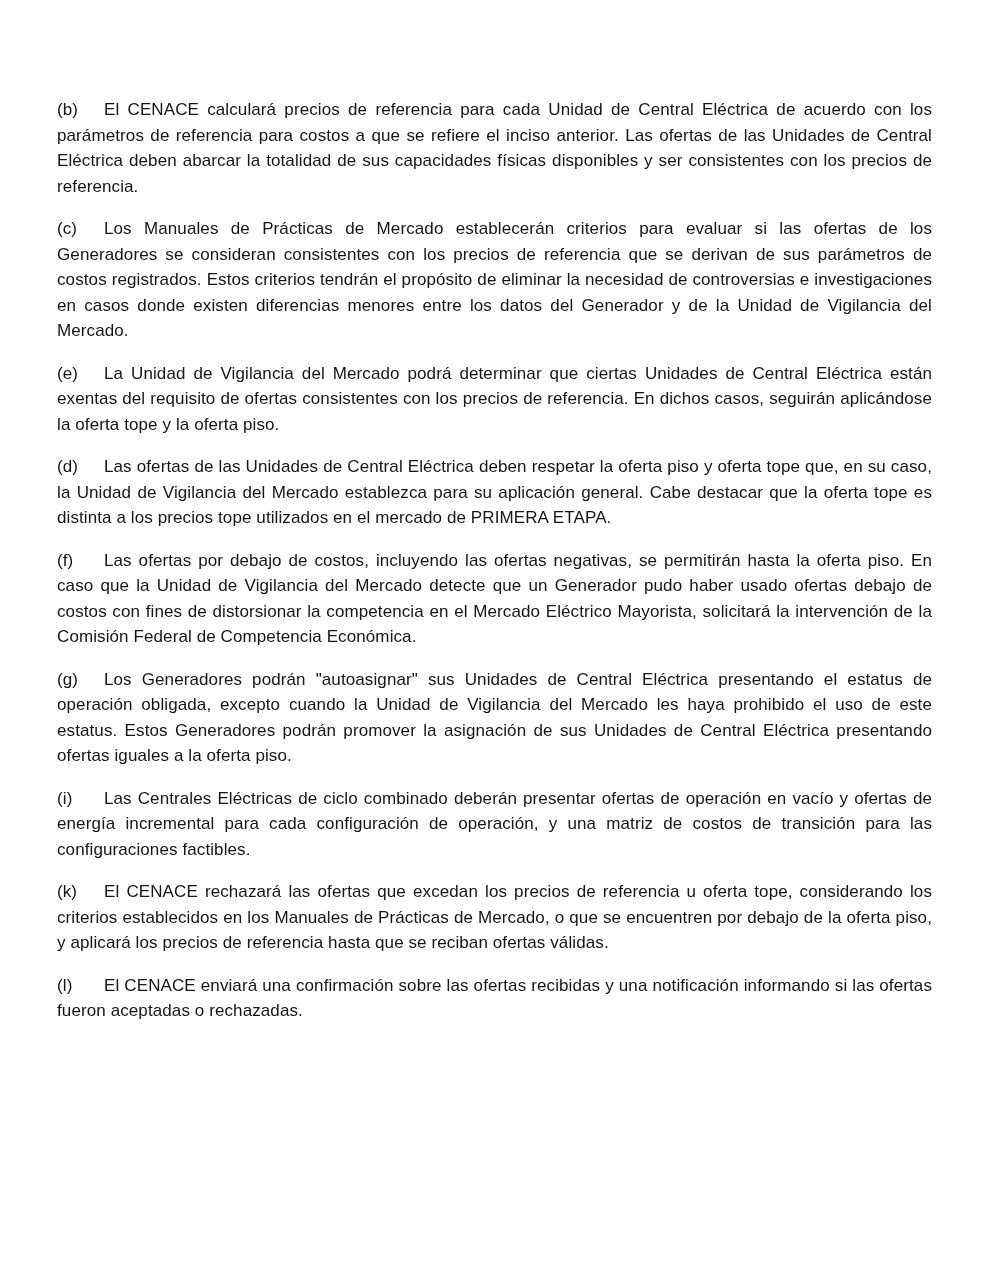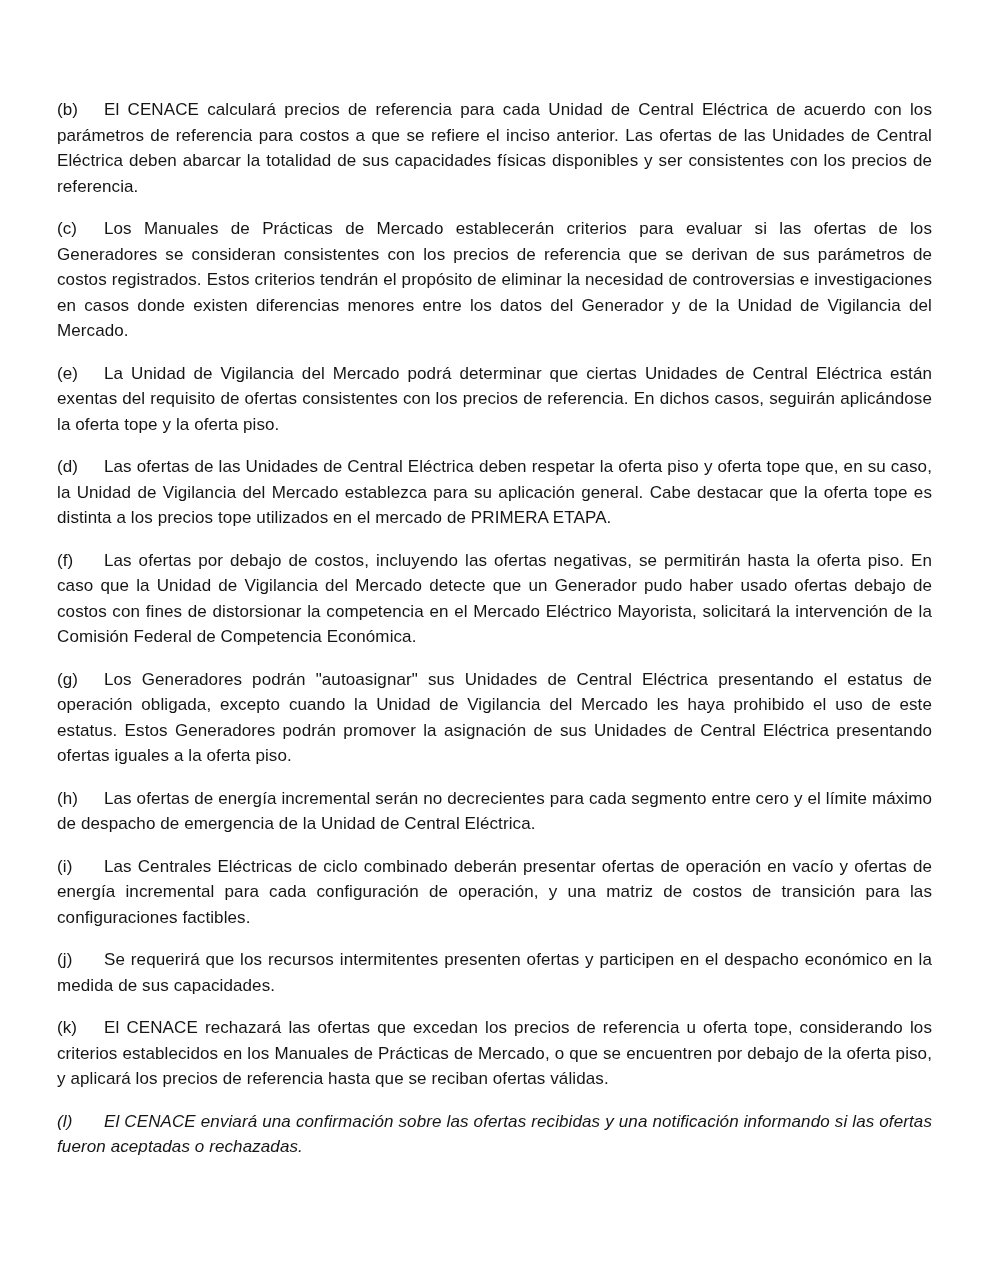--- a/index.html
+++ b/index.html
@@ -19,21 +19,21 @@
     width: 990px;
     padding: 97px 58px 20px 57px;
   }
   .para {
     margin: 0 0 17px 0;
     font-size: 17px;
     line-height: 25.5px;
     text-align: justify;
     letter-spacing: 0.1px;
   }
-  .para:last-child { margin-bottom: 16px; font-style: italic; }
+  .para:last-child { margin-bottom: 16px; }
   .para-label {
     display: inline-block;
     min-width: 47px;
   }
 </style>
 </head>
 <body>
 
 <div class="doc">
 
@@ -42,23 +42,21 @@
   <p class="para"><span class="para-label">(c)</span><span>Los Manuales de Prácticas de Mercado establecerán criterios para evaluar si las ofertas de los Generadores se consideran consistentes con los precios de referencia que se derivan de sus parámetros de costos registrados. Estos criterios tendrán el propósito de eliminar la necesidad de controversias e investigaciones en casos donde existen diferencias menores entre los datos del Generador y de la Unidad de Vigilancia del Mercado.</span></p>
 
   <p class="para"><span class="para-label">(e)</span><span>La Unidad de Vigilancia del Mercado podrá determinar que ciertas Unidades de Central Eléctrica están exentas del requisito de ofertas consistentes con los precios de referencia. En dichos casos, seguirán aplicándose la oferta tope y la oferta piso.</span></p>
 
   <p class="para"><span class="para-label">(d)</span><span>Las ofertas de las Unidades de Central Eléctrica deben respetar la oferta piso y oferta tope que, en su caso, la Unidad de Vigilancia del Mercado establezca para su aplicación general. Cabe destacar que la oferta tope es distinta a los precios tope utilizados en el mercado de PRIMERA ETAPA.</span></p>
 
   <p class="para"><span class="para-label">(f)</span><span>Las ofertas por debajo de costos, incluyendo las ofertas negativas, se permitirán hasta la oferta piso. En caso que la Unidad de Vigilancia del Mercado detecte que un Generador pudo haber usado ofertas debajo de costos con fines de distorsionar la competencia en el Mercado Eléctrico Mayorista, solicitará la intervención de la Comisión Federal de Competencia Económica.</span></p>
 
   <p class="para"><span class="para-label">(g)</span><span>Los Generadores podrán "autoasignar" sus Unidades de Central Eléctrica presentando el estatus de operación obligada, excepto cuando la Unidad de Vigilancia del Mercado les haya prohibido el uso de este estatus. Estos Generadores podrán promover la asignación de sus Unidades de Central Eléctrica presentando ofertas iguales a la oferta piso.</span></p>
 
-  <p class="para"><span class="para-label">(h)</span><span>Las ofertas de energía incremental serán no decrecientes para cada segmento entre cero y el límite máximo de despacho de emergencia de la Unidad de Central Eléctrica.</span></p>
 
   <p class="para"><span class="para-label">(i)</span><span>Las Centrales Eléctricas de ciclo combinado deberán presentar ofertas de operación en vacío y ofertas de energía incremental para cada configuración de operación, y una matriz de costos de transición para las configuraciones factibles.</span></p>
 
-  <p class="para"><span class="para-label">(j)</span><span>Se requerirá que los recursos intermitentes presenten ofertas y participen en el despacho económico en la medida de sus capacidades.</span></p>
 
   <p class="para"><span class="para-label">(k)</span><span>El CENACE rechazará las ofertas que excedan los precios de referencia u oferta tope, considerando los criterios establecidos en los Manuales de Prácticas de Mercado, o que se encuentren por debajo de la oferta piso, y aplicará los precios de referencia hasta que se reciban ofertas válidas.</span></p>
 
   <p class="para"><span class="para-label">(l)</span><span>El CENACE enviará una confirmación sobre las ofertas recibidas y una notificación informando si las ofertas fueron aceptadas o rechazadas.</span></p>
 
 </div>
 
 </body></html>

